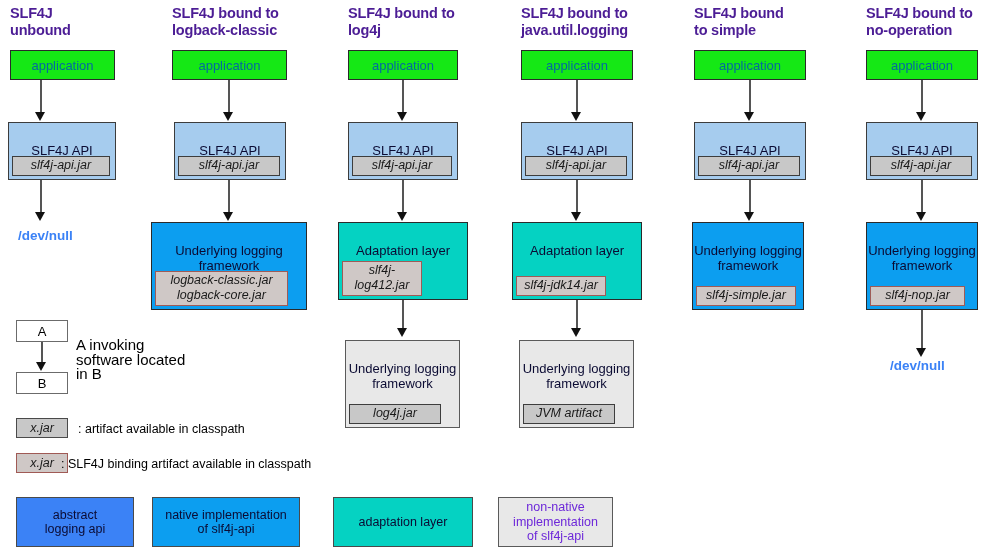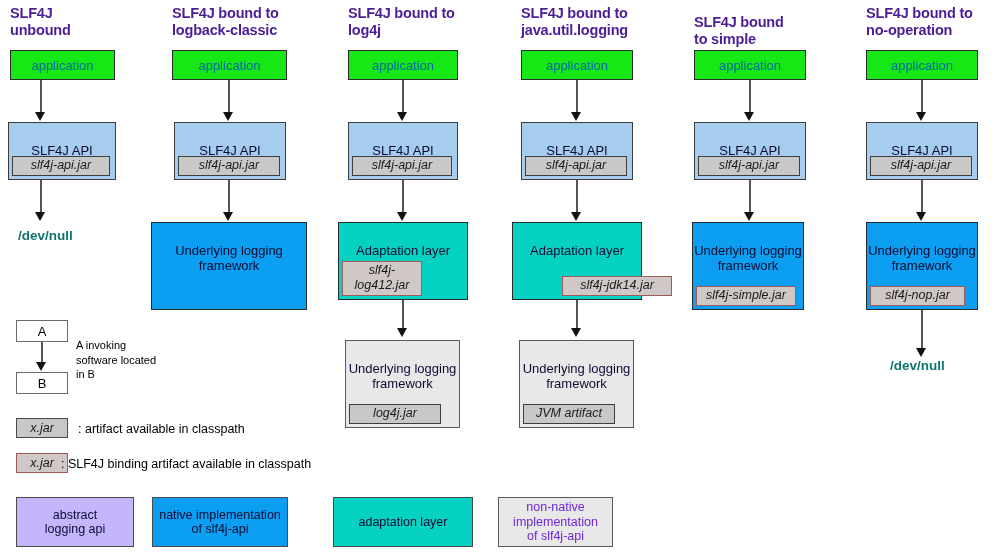--- a/index.html
+++ b/index.html
@@ -92,41 +92,41 @@
     border-left: 5.5px solid transparent;
     border-right: 5.5px solid transparent;
     border-top: 9px solid #111111;
   }
 
   
   .devnull {
     position: absolute;
     font-size: 13.5px;
     font-weight: bold;
-    color: #0f766e;
+    color: #3b82f6;
     white-space: nowrap;
   }
 
   
   .legend-box {
     position: absolute;
     box-sizing: border-box;
     background: #ffffff;
     border: 1px solid #6b6b6b;
     font-size: 13px;
     line-height: 13px;
     text-align: center;
     display: flex;
     align-items: center;
     justify-content: center;
     color: #000;
   }
   .legend-text {
     position: absolute;
-    font-size: 11px;
+    font-size: 15px;
     line-height: 14.5px;
     color: #000;
     white-space: pre-line;
   }
   .legend-chip {
     position: absolute;
     box-sizing: border-box;
     background: #c8c8c8;
     border: 1.5px solid #4a4a4a;
     font-style: italic;
@@ -152,21 +152,21 @@
     border: 1px solid #4a4a4a;
     font-size: 12.5px;
     line-height: 14.5px;
     text-align: center;
     color: #0b0b33;
     display: flex;
     align-items: center;
     justify-content: center;
     white-space: pre-line;
   }
-  .swatch.lightblue { background: #c4b5fd; }
+  .swatch.lightblue { background: #3b82f6; }
   .swatch.blue      { background: #0c9ef0; }
   .swatch.teal      { background: #05d2c2; }
   .swatch.grey      { background: #e8e8e8; border-color:#5a5a5a; color:#6d28d9; }
 </style>
 </head>
 <body>
 
 <div class="col-title" style="left:10px;  top:5px;">SLF4J
 unbound</div>
 <div class="node green" style="left:10px;  top:50px; width:105px; height:30px;">
@@ -191,20 +191,22 @@
 <div class="arrow-head" style="left:223px; top:112px;"></div>
 <div class="node lightblue" style="left:174px; top:122px; width:112px; height:58px;">
   <div class="node-label">SLF4J API</div>
   <div class="jar" style="width:102px;">slf4j-api.jar</div>
 </div>
 <div class="arrow-line" style="left:228px; top:180px; height:37px;"></div>
 <div class="arrow-head" style="left:223px; top:212px;"></div>
 <div class="node blue" style="left:151px; top:222px; width:156px; height:88px;">
   <div class="node-label">Underlying logging
 framework</div>
+  <div class="jar binding" style="width:133px;">logback-classic.jar
+logback-core.jar</div>
 </div>
 
 <div class="col-title" style="left:348px; top:5px;">SLF4J bound to
 log4j</div>
 <div class="node green" style="left:348px; top:50px; width:110px; height:30px;">
   <div class="node-label">application</div>
 </div>
 <div class="arrow-line" style="left:402px; top:80px; height:37px;"></div>
 <div class="arrow-head" style="left:397px; top:112px;"></div>
 <div class="node lightblue" style="left:348px; top:122px; width:110px; height:58px;">
@@ -234,32 +236,32 @@
 <div class="arrow-line" style="left:576px; top:80px; height:37px;"></div>
 <div class="arrow-head" style="left:571px; top:112px;"></div>
 <div class="node lightblue" style="left:521px; top:122px; width:112px; height:58px;">
   <div class="node-label">SLF4J API</div>
   <div class="jar" style="width:102px;">slf4j-api.jar</div>
 </div>
 <div class="arrow-line" style="left:576px; top:180px; height:37px;"></div>
 <div class="arrow-head" style="left:571px; top:212px;"></div>
 <div class="node teal" style="left:512px; top:222px; width:130px; height:78px;">
   <div class="node-label">Adaptation layer</div>
-  <div class="jar binding" style="width:110px;margin-left:46px;">slf4j-jdk14.jar</div>
+  <div class="jar binding" style="width:90px;">slf4j-jdk14.jar</div>
 </div>
 <div class="arrow-line" style="left:576px; top:300px; height:32px;"></div>
 <div class="arrow-head" style="left:571px; top:328px;"></div>
 <div class="node grey" style="left:519px; top:340px; width:115px; height:88px;">
   <div class="node-label">Underlying
 logging
 framework</div>
   <div class="jar" style="width:92px;">JVM artifact</div>
 </div>
 
-<div class="col-title" style="left:694px; top:14px;">SLF4J bound
+<div class="col-title" style="left:694px; top:5px;">SLF4J bound
 to simple</div>
 <div class="node green" style="left:694px; top:50px; width:112px; height:30px;">
   <div class="node-label">application</div>
 </div>
 <div class="arrow-line" style="left:749px; top:80px; height:37px;"></div>
 <div class="arrow-head" style="left:744px; top:112px;"></div>
 <div class="node lightblue" style="left:694px; top:122px; width:112px; height:58px;">
   <div class="node-label">SLF4J API</div>
   <div class="jar" style="width:102px;">slf4j-api.jar</div>
 </div>
@@ -304,18 +306,18 @@
 in B</div>
 
 <div class="legend-chip" style="left:16px; top:418px; width:52px; height:20px;">x.jar</div>
 <div class="legend-caption" style="left:78px; top:422px;">: artifact available in classpath</div>
 
 <div class="legend-chip binding" style="left:16px; top:453px; width:52px; height:20px;">x.jar</div>
 <div class="legend-caption" style="left:61px; top:457px;">: SLF4J binding artifact available in classpath</div>
 
 <div class="swatch lightblue" style="left:16px;  top:497px; width:118px; height:50px;">abstract
 logging api</div>
-<div class="swatch blue" style="left:152px; top:497px; width:136px; height:50px;">native implementation
+<div class="swatch blue" style="left:152px; top:497px; width:148px; height:50px;">native implementation
 of slf4j-api</div>
 <div class="swatch teal" style="left:333px; top:497px; width:140px; height:50px;">adaptation layer</div>
 <div class="swatch grey" style="left:498px; top:497px; width:115px; height:50px;">non-native
 implementation
 of slf4j-api</div>
 
 </body></html>

